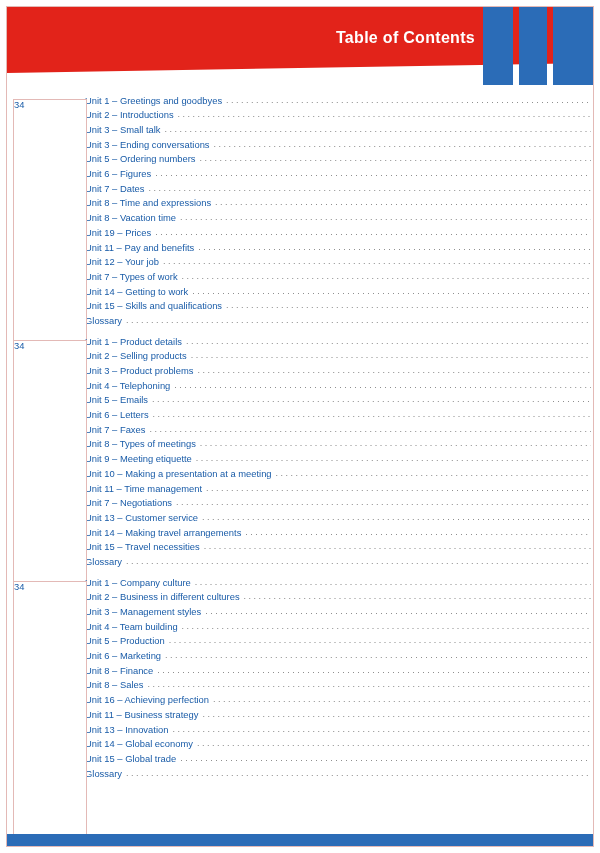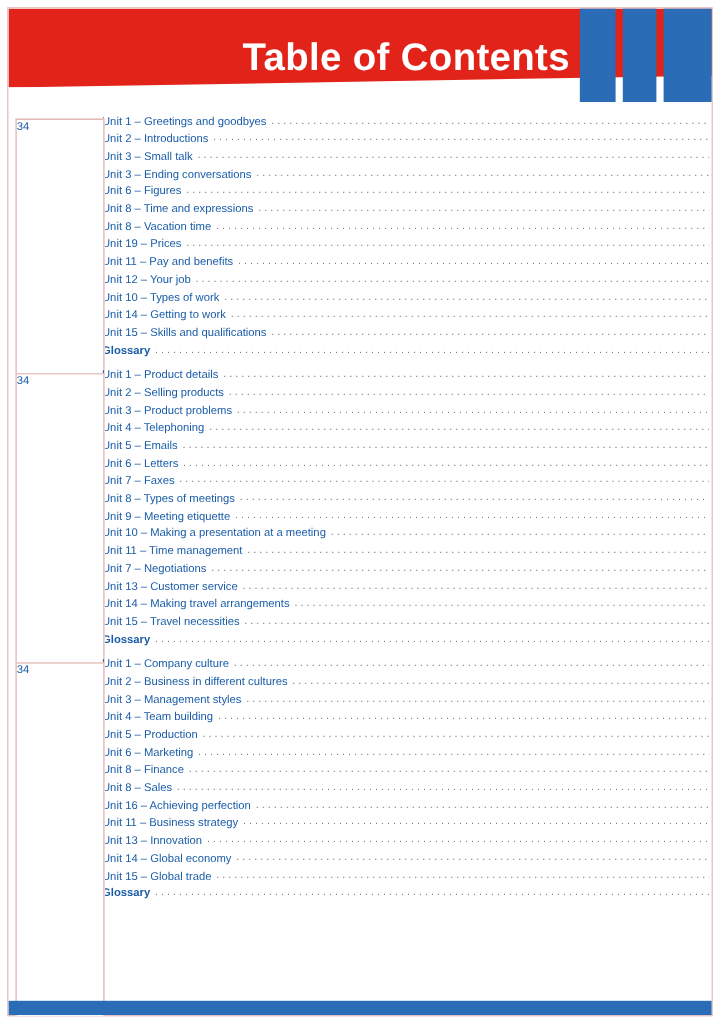--- a/index.html
+++ b/index.html
@@ -44,21 +44,21 @@
   }
   .header-blue-wrap .slab {
     position: absolute; top: 0; height: 78px; background: #2b6cb7;
     transform: skewX(0deg);
   }
   .header-title {
     position: absolute;
     right: 120px;
     top: 22px;
     color: #ffffff;
-    font-size: 32px;
+    font-size: 16px;
     font-weight: bold;
     letter-spacing: 0.3px;
     white-space: nowrap;
   }
 
   
   .footer-bar {
     position: absolute;
     left: 0; bottom: 0;
     width: 588px; height: 12px;
@@ -118,21 +118,21 @@
     color: #1a5ca8;
     line-height: 1;
     padding: 2.65px 0;
     white-space: nowrap;
   }
   .toc-row .label {
     color: #1a5ca8;
     font-size: 9.4px;
     text-align: center;
   }
-  .toc-row.glossary .label { font-weight: bold; color: #1a5ca8; }
+  .toc-row.glossary .label { font-weight: normal; color: #1a5ca8; }
   .toc-row .dots {
     flex: 1 1 auto;
     margin: 0 4px;
     overflow: hidden;
     height: 8px;
     position: relative;
     top: -1px;
   }
   .toc-row .dots::after {
     content: ". . . . . . . . . . . . . . . . . . . . . . . . . . . . . . . . . . . . . . . . . . . . . . . . . . . . . . . . . . . . . . . . . . . . . . . . . . . . . . . . . . . . . . . . . . . . . . . . . . . . . . . . . . . . . .";
@@ -188,25 +188,35 @@
             <span class="label">Unit 3 – Small talk</span>
             <span class="dots"></span>
             <span class="page">8</span>
           </li>
         <li class="toc-row">
             <span class="label">Unit 3 – Ending conversations</span>
             <span class="dots"></span>
             <span class="page">10</span>
           </li>
         <li class="toc-row">
+            <span class="label">Unit 5 – Ordering numbers</span>
+            <span class="dots"></span>
+            <span class="page">12</span>
+          </li>
+        <li class="toc-row">
             <span class="label">Unit 6 – Figures</span>
             <span class="dots"></span>
             <span class="page">14</span>
           </li>
         <li class="toc-row">
+            <span class="label">Unit 7 – Dates</span>
+            <span class="dots"></span>
+            <span class="page">16</span>
+          </li>
+        <li class="toc-row">
             <span class="label">Unit 8 – Time and expressions</span>
             <span class="dots"></span>
             <span class="page">18</span>
           </li>
         <li class="toc-row">
             <span class="label">Unit 8 – Vacation time</span>
             <span class="dots"></span>
             <span class="page">20</span>
           </li>
         <li class="toc-row">
@@ -218,21 +228,21 @@
             <span class="label">Unit 11 – Pay and benefits</span>
             <span class="dots"></span>
             <span class="page">24</span>
           </li>
         <li class="toc-row">
             <span class="label">Unit 12 – Your job</span>
             <span class="dots"></span>
             <span class="page">26</span>
           </li>
         <li class="toc-row">
-            <span class="label">Unit 10 – Types of work</span>
+            <span class="label">Unit 7 – Types of work</span>
             <span class="dots"></span>
             <span class="page">28</span>
           </li>
         <li class="toc-row">
             <span class="label">Unit 14 – Getting to work</span>
             <span class="dots"></span>
             <span class="page">30</span>
           </li>
         <li class="toc-row">
             <span class="label">Unit 15 – Skills and qualifications</span>

